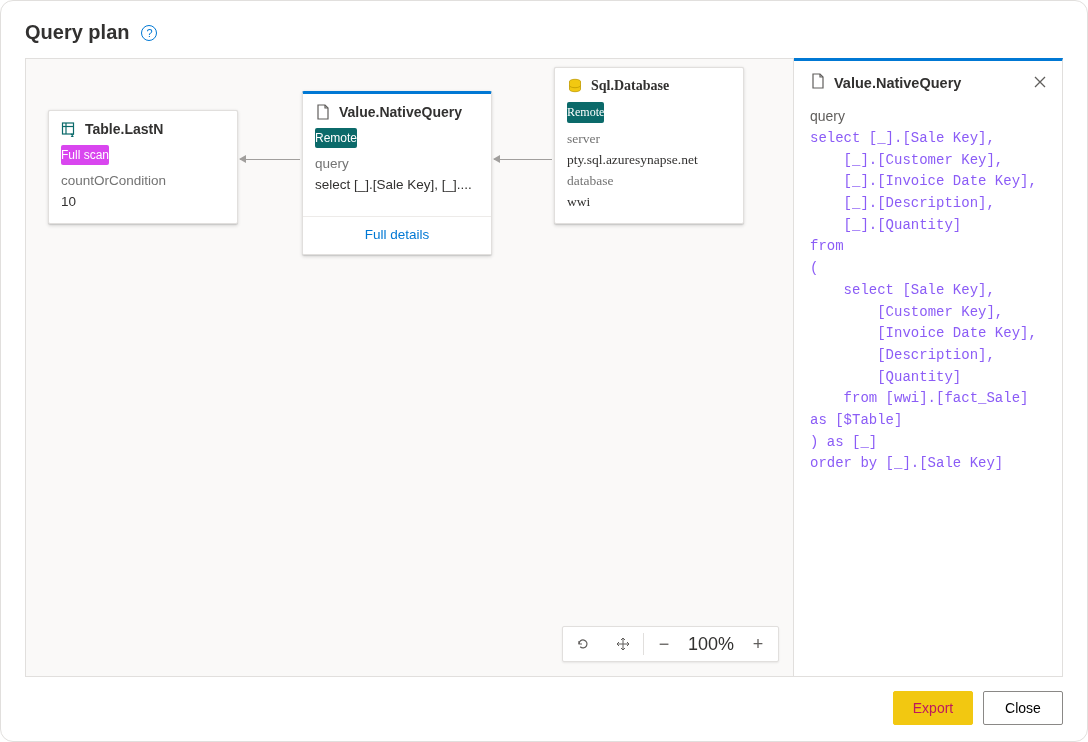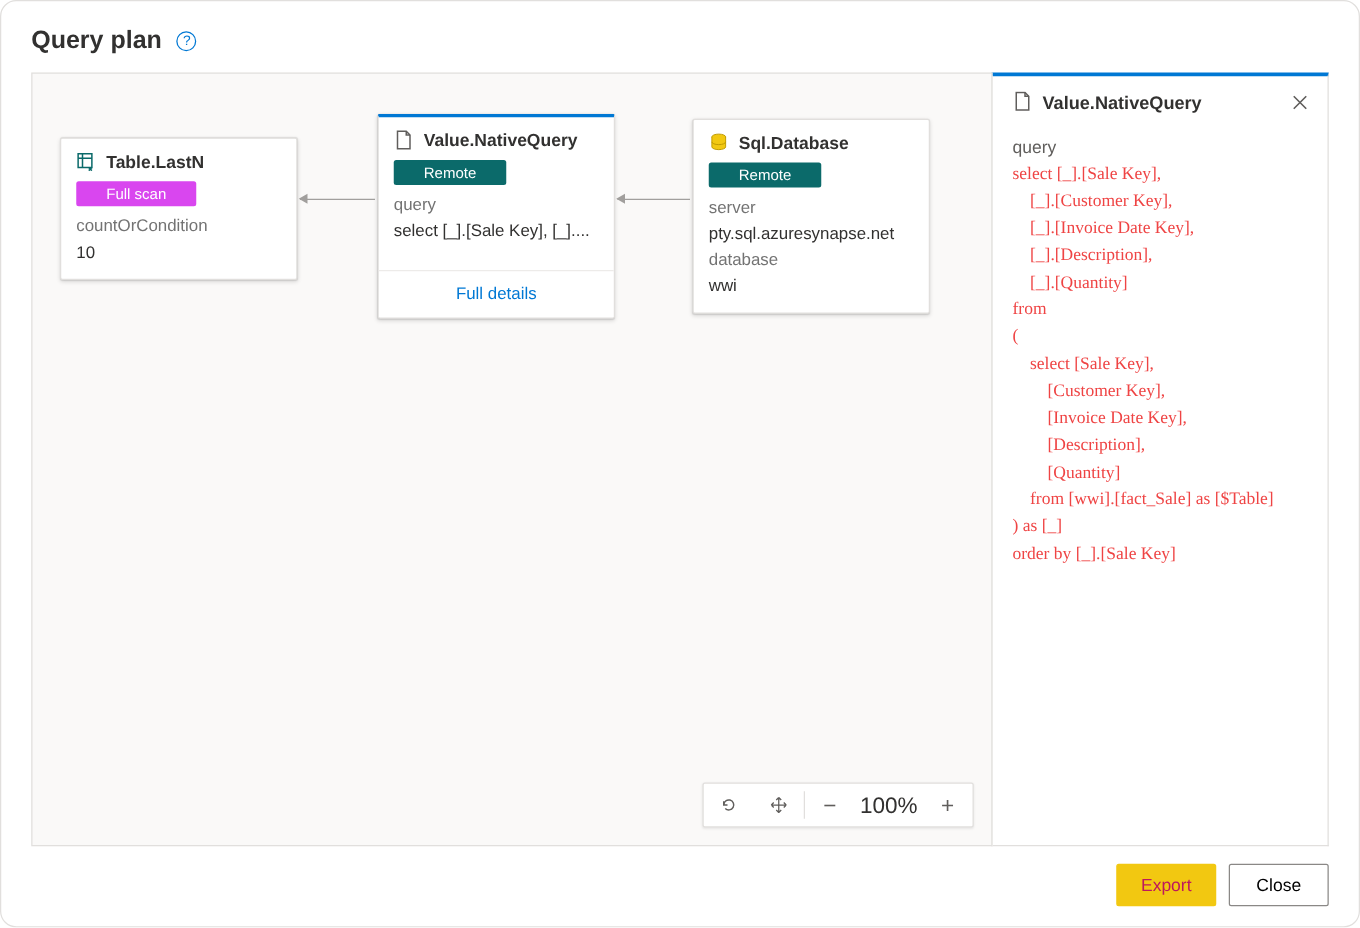--- a/index.html
+++ b/index.html
@@ -65,21 +65,21 @@
   .node .node-head {
     display: flex; align-items: center; gap: 8px;
     padding: 10px 12px 4px 12px;
     font-weight: 600;
     font-size: 14px;
   }
   .node .icon { width: 16px; height: 16px; display: inline-flex; align-items: center; justify-content: center; }
   .badge {
     display: inline-block;
     font-size: 12px;
-    padding: 3px 24px;
+    padding: 3px 0;
     border-radius: 2px;
     color: #fff;
     margin: 4px 12px 6px 12px;
   }
   .badge.fullscan { background: #d946ef; }
   .badge.remote { background: #0b6a6a; }
   .node .rows { padding: 0 12px 10px 12px; font-size: 13.5px; color: #605e5c; line-height: 1.55; }
   .node .rows .label { color: #737373; }
   .node .rows .val { color: #323130; }
   .truncate { white-space: nowrap; overflow: hidden; text-overflow: ellipsis; max-width: 100%; }
@@ -142,26 +142,26 @@
   }
   .details-head {
     display: flex; align-items: center; gap: 8px;
     font-weight: 600; font-size: 14.5px;
     margin-bottom: 16px;
   }
   .details-head .spacer { flex: 1; }
   .details-close { cursor: pointer; font-size: 14px; color: #605e5c; }
   .details .plabel { color: #605e5c; font-size: 14px; margin-bottom: 4px; }
   .details pre {
-    font-family: Liberation Serif, serif;
+    font-family: Liberation Mono, monospace;
     font-size: 14px;
     white-space: pre-wrap;
     line-height: 1.55;
     margin: 0;
-    color: #ef4444;
+    color: #8b5cf6;
   }
   
   .footer {
     display: flex;
     justify-content: flex-end;
     gap: 10px;
     padding-top: 14px;
   }
   .btn {
     min-width: 80px;
@@ -224,21 +224,21 @@
             <span>Value.NativeQuery</span>
           </div>
           <span class="badge remote">Remote</span>
           <div class="rows">
             <div class="label">query</div>
             <div class="val truncate">select [_].[Sale Key], [_]....</div>
           </div>
           <div class="view-details">Full details</div>
         </div>
 
-        <div class="node" style="left:528px; top:36px;">
+        <div class="node" style="left:528px; top:8px;font-family:Liberation Serif, serif;">
           <div class="node-head">
             <span class="icon">
               <svg width="16" height="16" viewBox="0 0 16 16">
                   <ellipse cx="8" cy="3.5" rx="5.5" ry="2.2" fill="#f2c811" stroke="#c19c00" stroke-width="0.8"></ellipse>
                   <path d="M2.5 3.5 v8 a5.5 2.2 0 0 0 11 0 v-8" fill="#f2c811" stroke="#c19c00" stroke-width="0.8"></path>
                   <path d="M2.5 7.5 a5.5 2.2 0 0 0 11 0" fill="none" stroke="#c19c00" stroke-width="0.8"></path>
                 </svg>
             </span>
             <span>Sql.Database</span>
           </div>

